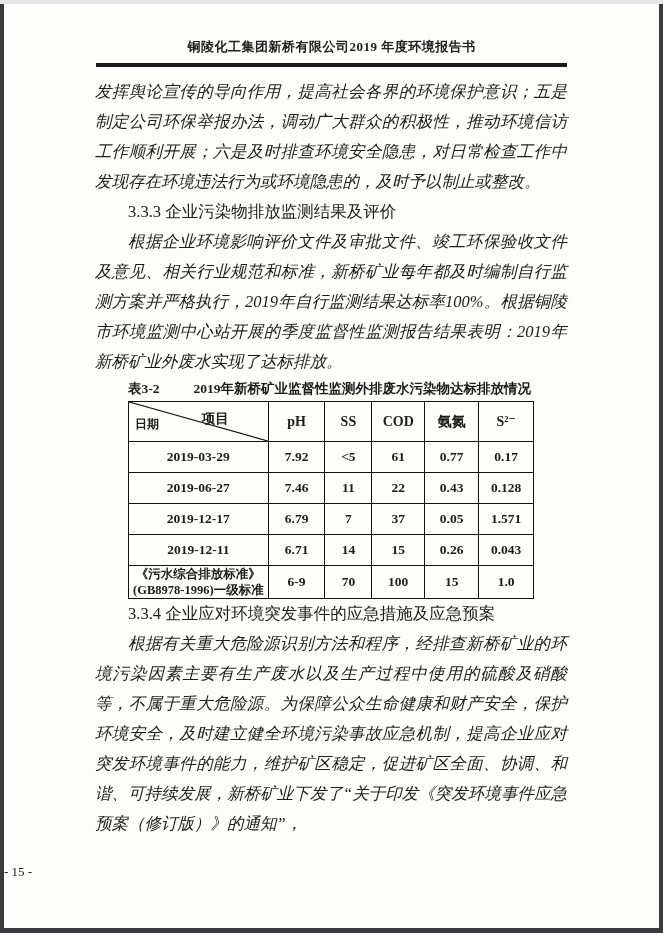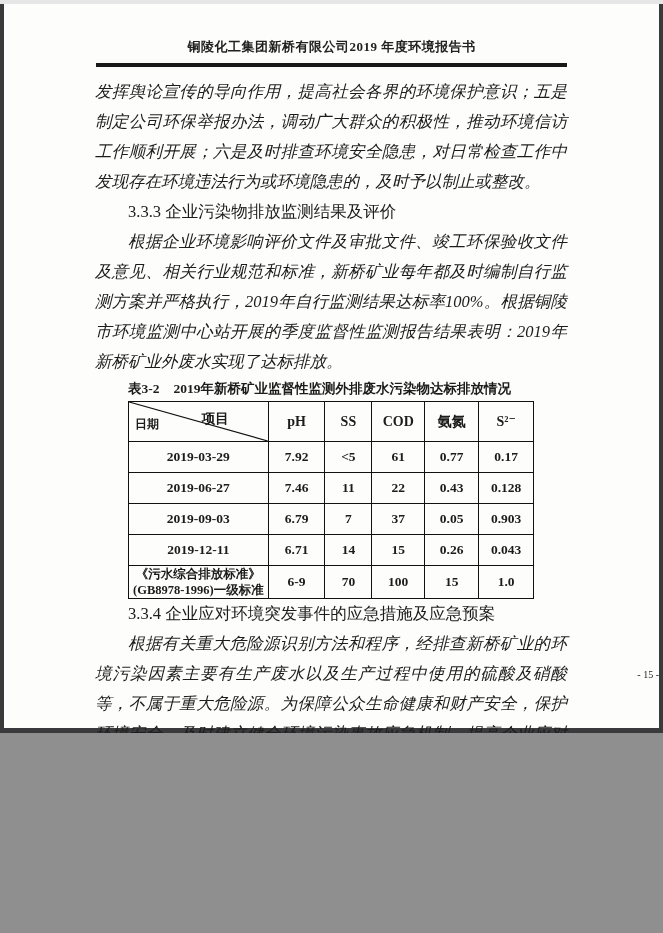--- a/index.html
+++ b/index.html
@@ -2,21 +2,21 @@
 <html><head>
 <meta charset="utf-8">
 <style>
   * { margin: 0; padding: 0; box-sizing: border-box; }
   html, body { background: #8f8f8f; }
   body { font-family: "Liberation Serif", "DejaVu Serif", serif; }
 
   .scan-frame {
     position: relative;
     width: 663px;
-    height: 733px;
+    height: 933px;
     margin: 0 auto;
     background: #e6e6e6;
     overflow: hidden;
   }
   .page {
     position: absolute;
     left: 0; top: 4px; right: 0; bottom: 0;
     background: #fdfdfc;
     border-left: 4px solid #3a3a3c;
     border-right: 4px solid #3a3a3c;
@@ -53,21 +53,21 @@
     text-indent: 2em;
   }
 
   .table-caption {
     margin: 2px 0 2px 33px;
     font-size: 13.5px;
     font-weight: bold;
     line-height: 20px;
     white-space: nowrap;
   }
-  .table-caption .cap-label { margin-right: 14px; }
+  .table-caption .cap-label { margin-right: 34px; }
 
   table.data-table {
     border-collapse: collapse;
     margin-left: 33px;
     width: 406px;
     table-layout: fixed;
     font-size: 13.5px;
   }
   table.data-table th,
   table.data-table td {
@@ -98,22 +98,22 @@
   }
 
   tr.standard-row td { height: 42px; font-weight: bold; }
   tr.standard-row td.label-cell { font-size: 12.5px; line-height: 16px; }
   tr.standard-row td .std-line { white-space: nowrap; }
 
   .page-number {
     position: absolute;
     left: 0; right: 0;
     bottom: 48px;
-    text-align: right;
-    font-size: 10px;
+    text-align: left;
+    font-size: 13px;
     color: #1c1c1c;
     margin-top: 8px;
   }
 </style>
 </head>
 <body>
 
 <div class="scan-frame">
   <div class="page">
 
@@ -169,26 +169,26 @@
           </tr>
           <tr>
             <td>2019-06-27</td>
             <td>7.46</td>
             <td>11</td>
             <td>22</td>
             <td>0.43</td>
             <td>0.128</td>
           </tr>
           <tr>
-            <td>2019-09-03</td>
+            <td>2019-12-17</td>
             <td>6.79</td>
             <td>7</td>
             <td>37</td>
             <td>0.05</td>
-            <td>0.903</td>
+            <td>1.571</td>
           </tr>
           <tr>
             <td>2019-12-11</td>
             <td>6.71</td>
             <td>14</td>
             <td>15</td>
             <td>0.26</td>
             <td>0.043</td>
           </tr>
           <tr class="standard-row">

